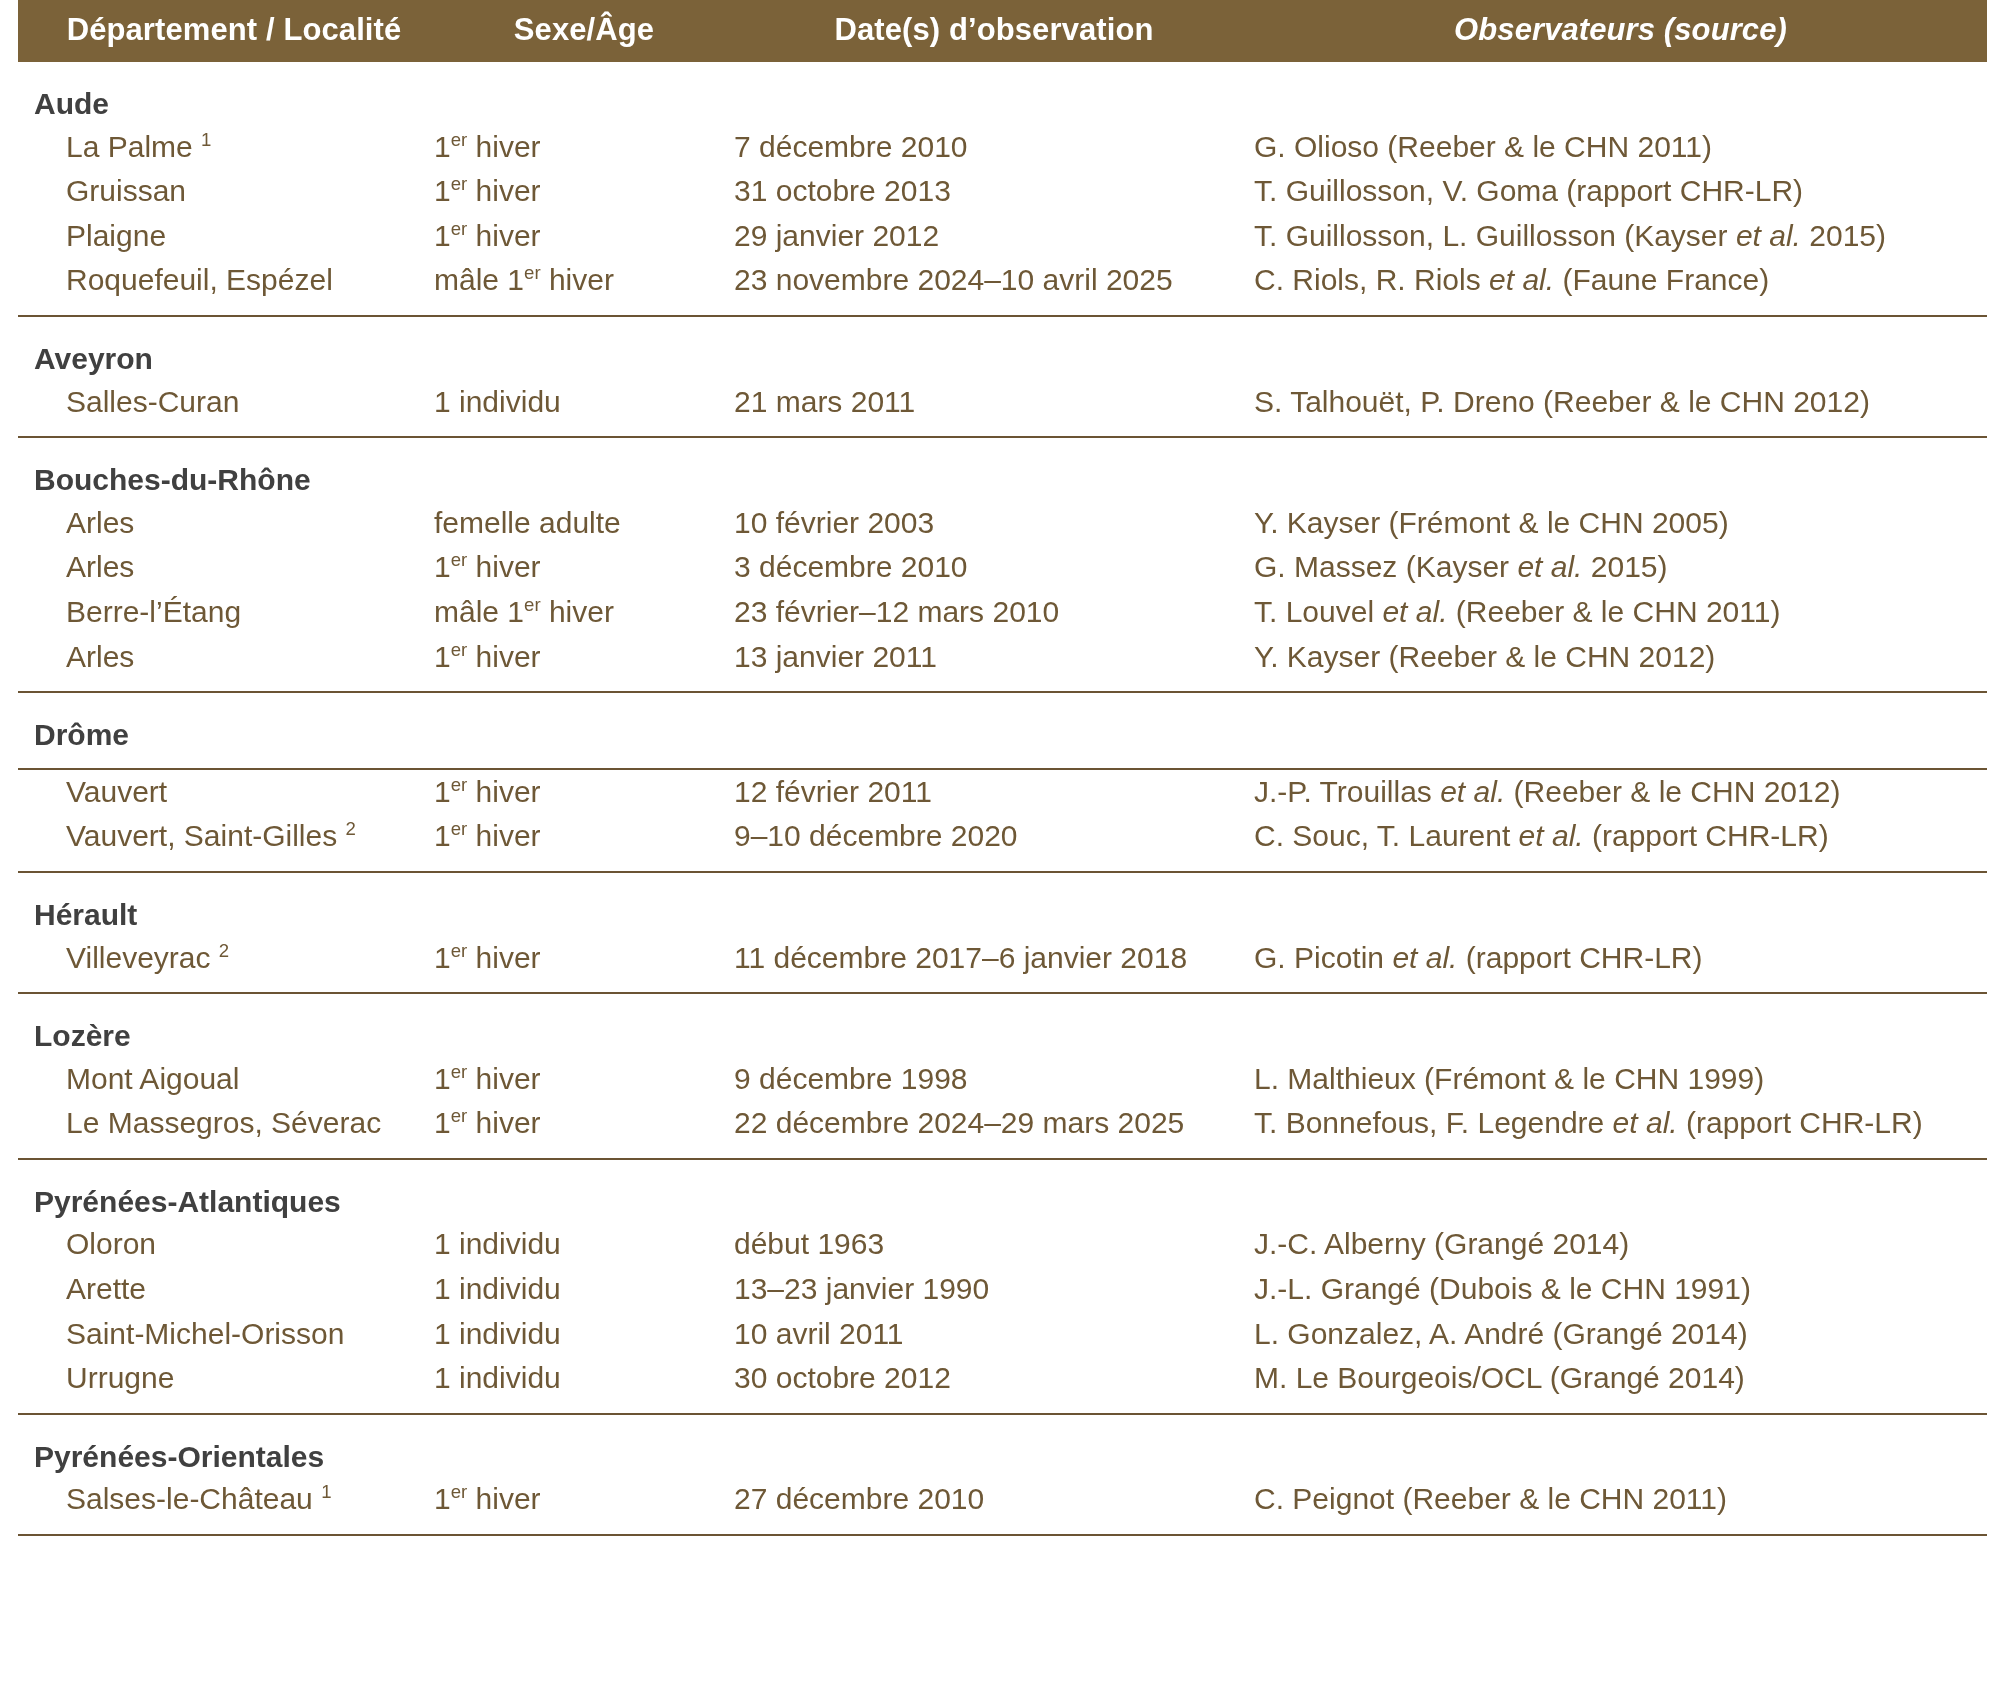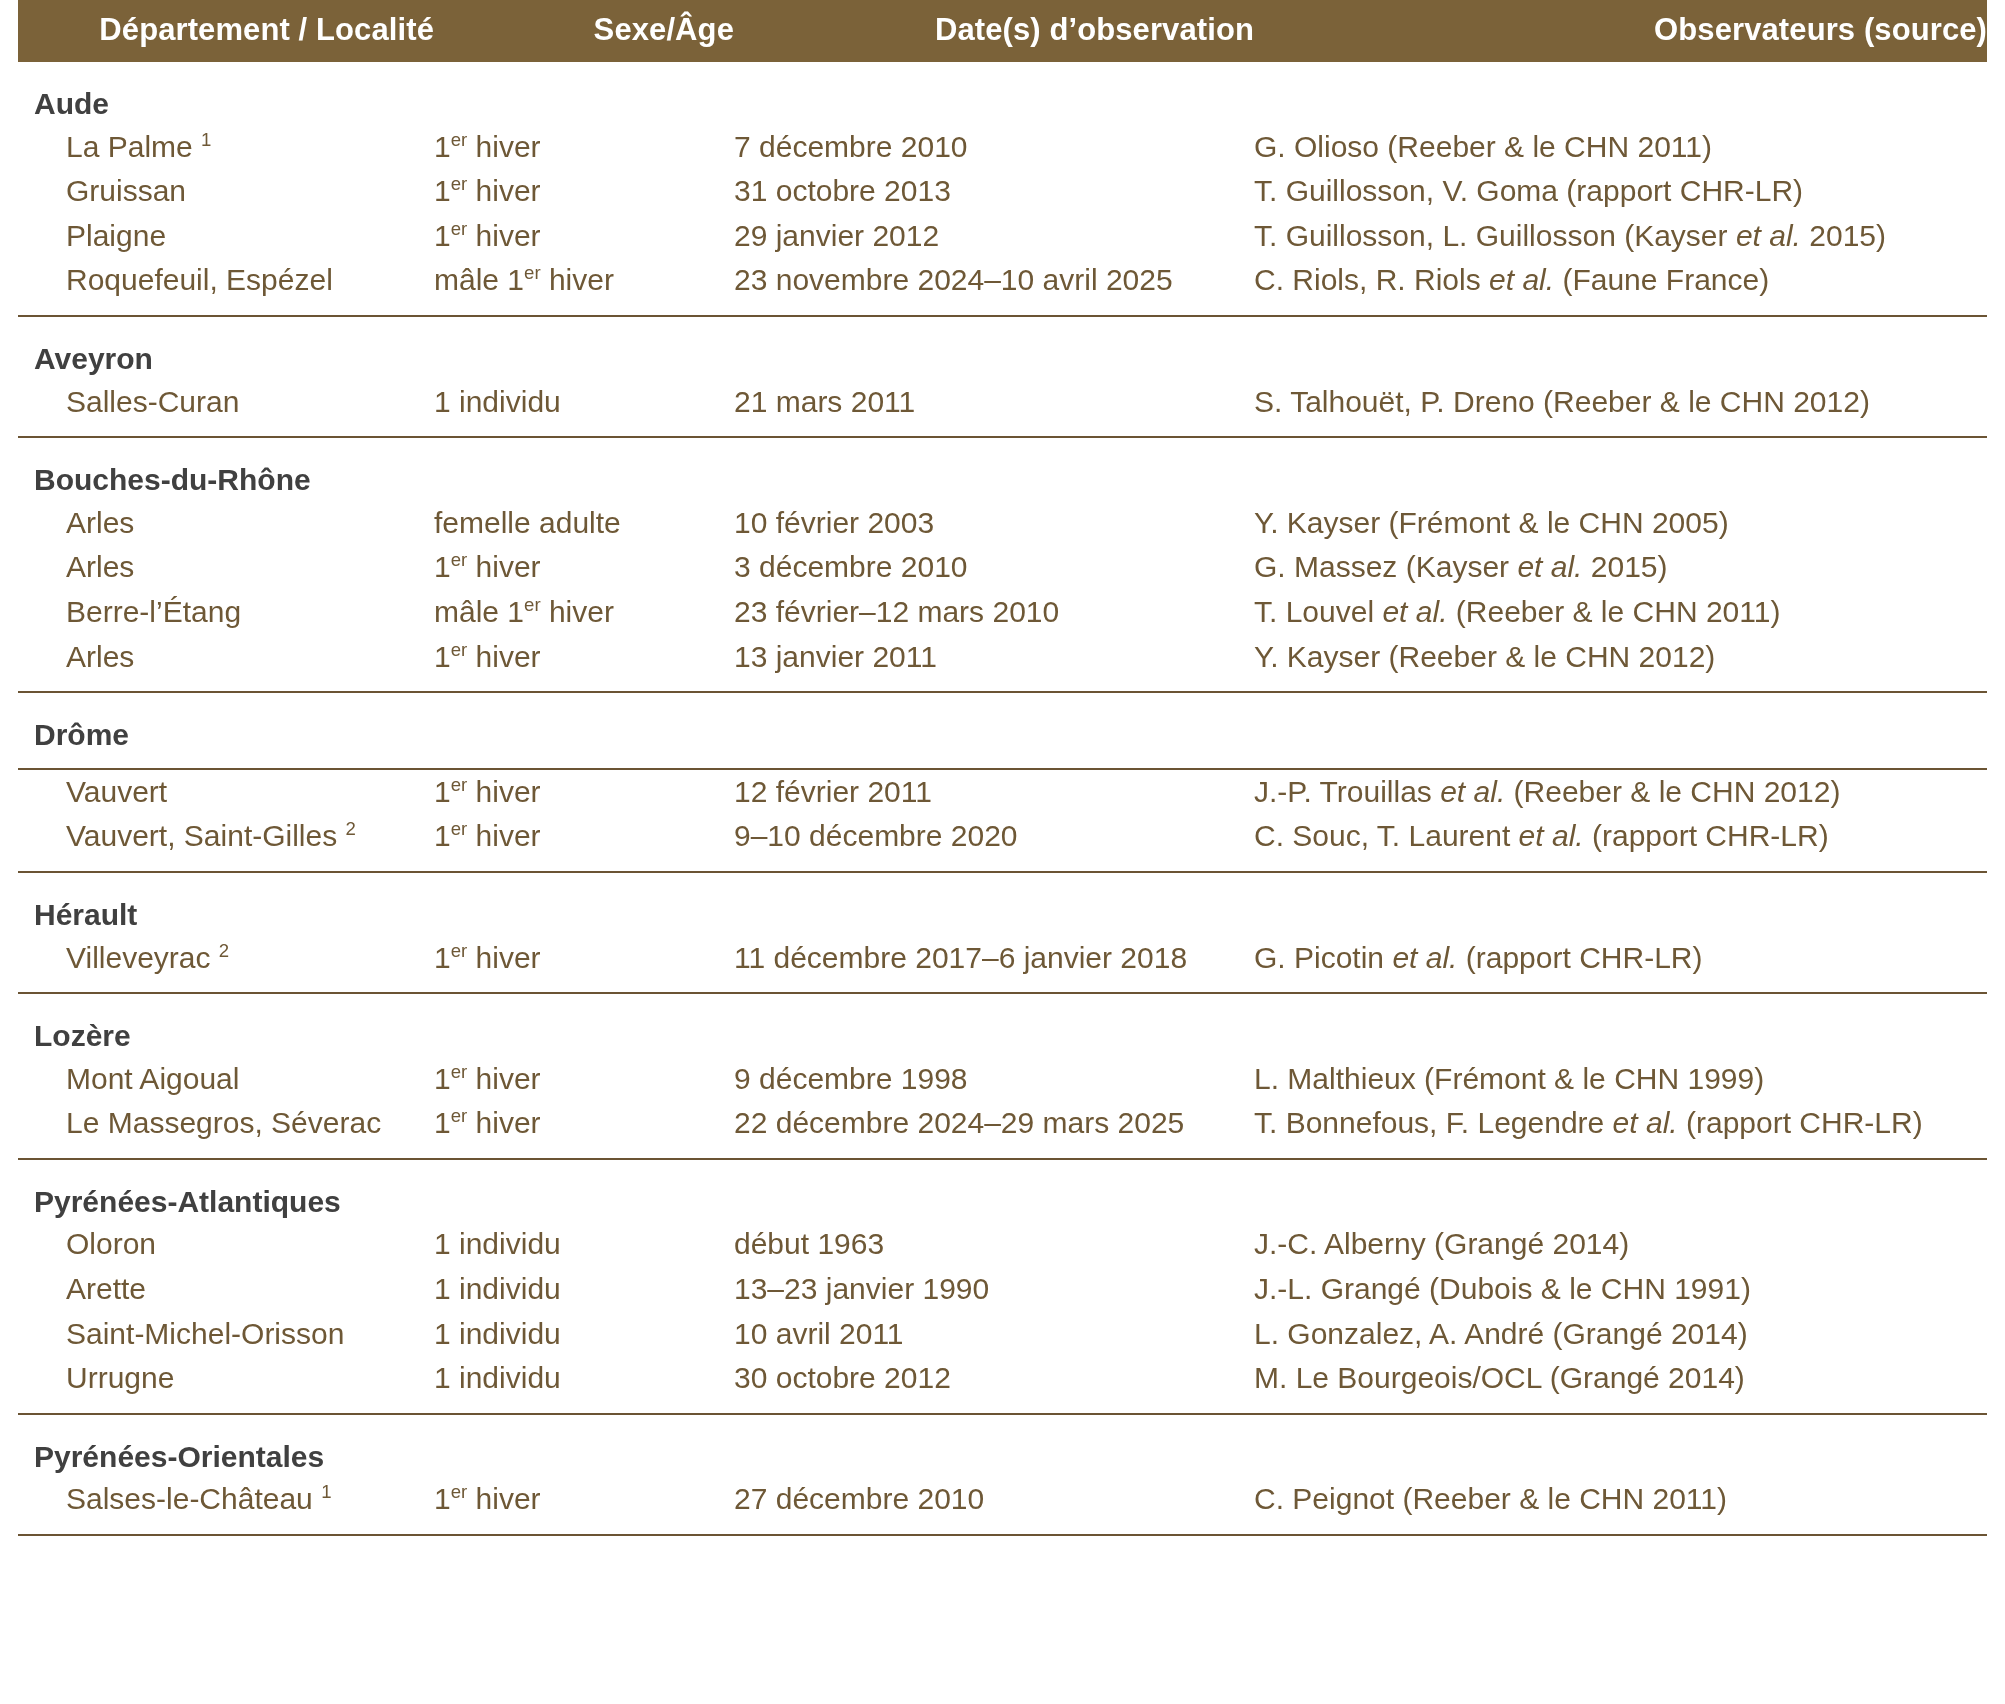--- a/index.html
+++ b/index.html
@@ -20,29 +20,29 @@
   table.obs {
     width: 100%;
     border-collapse: collapse;
     table-layout: fixed;
   }
   thead th {
     background: #7b6239;
     color: #ffffff;
     font-size: 31px;
     font-weight: bold;
-    text-align: right;
+    text-align: center;
     padding: 12px 0 14px 0;
     vertical-align: middle;
     letter-spacing: 0.1px;
   }
   thead th.c1 { padding-left: 16px; width: 400px; }
   thead th.c2 { width: 300px; }
   thead th.c3 { width: 520px; margin-top: 27px; }
-  thead th.c4 { width: auto; }
+  thead th.c4 { width: auto; font-style: italic; }
 
   tbody td {
     font-size: 30px;
     color: #6e5836;
     padding: 4px 0 4px 0;
     vertical-align: top;
     line-height: 1.22;
   }
   tr.group-row td {
     font-weight: bold;

